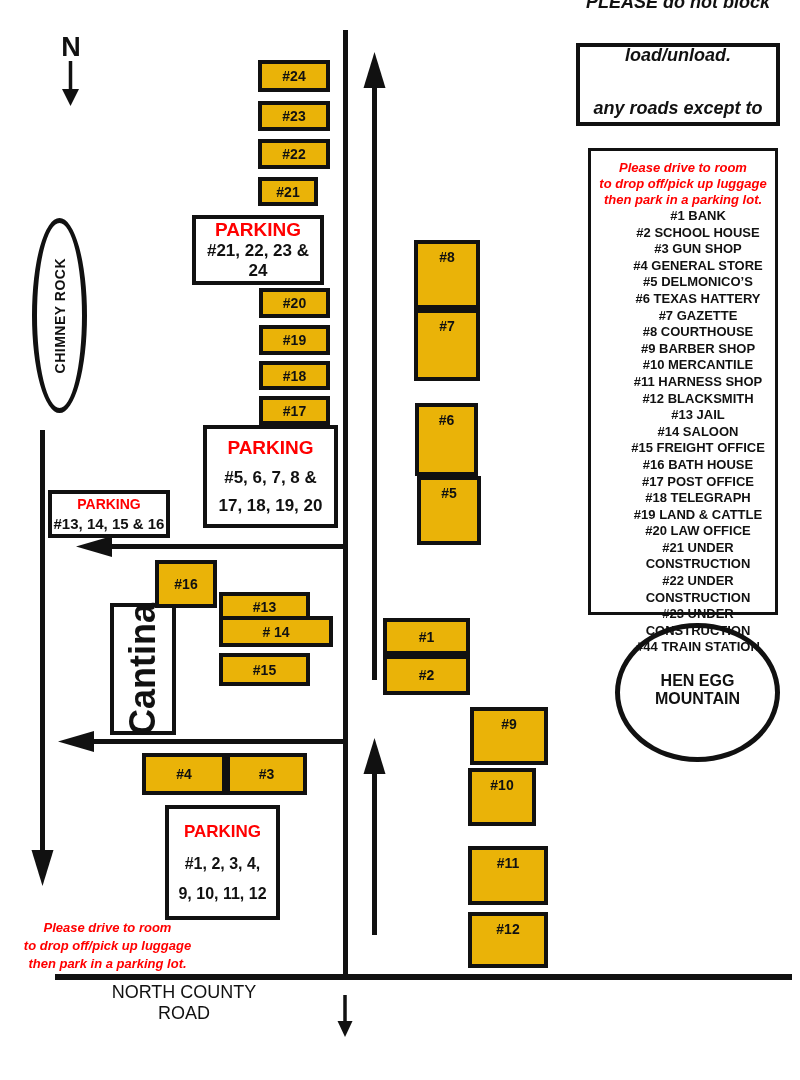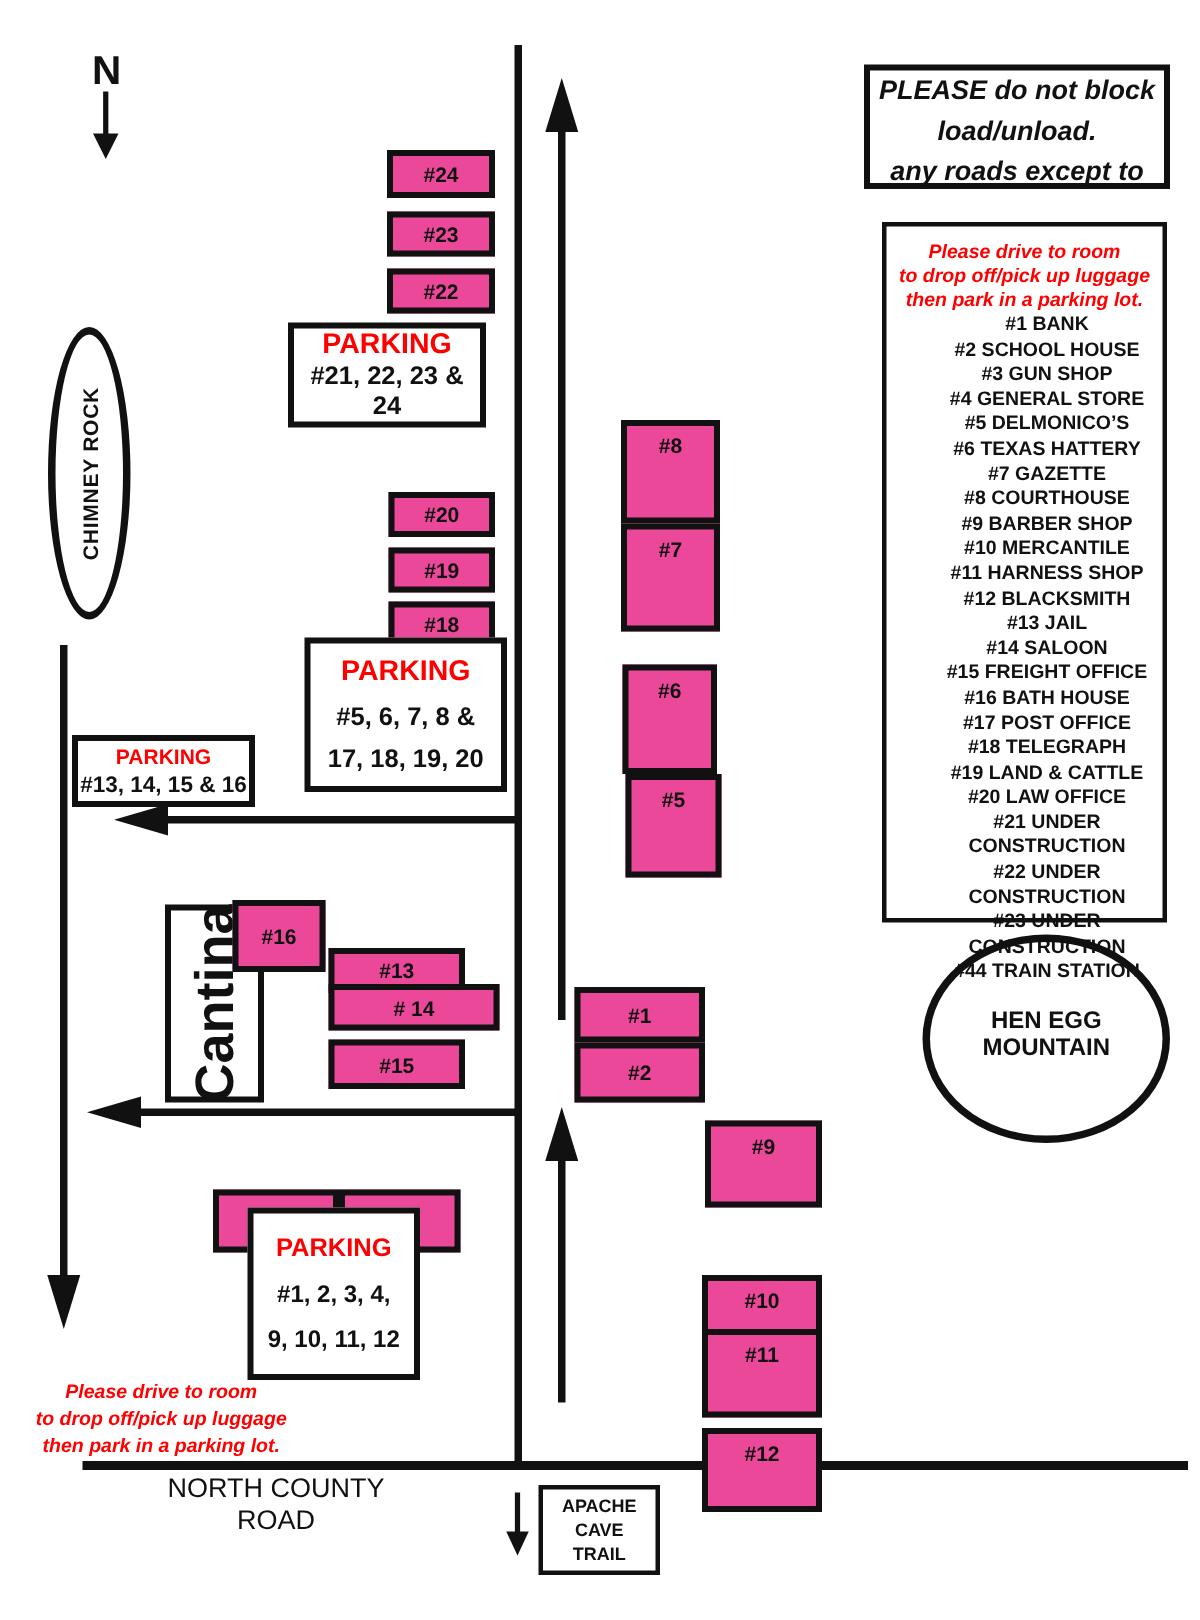--- a/index.html
+++ b/index.html
@@ -2,39 +2,39 @@
 <html style="--ink: #111111; --red: #ff0000;"><head>
 <meta charset="utf-8">
 <style>
   :root { --ink:#111111; --red:#ff0000; }
   * { margin:0; padding:0; box-sizing:border-box; }
   body { background:#ffffff; font-family:"Liberation Sans", sans-serif; }
   #map { position:relative; width:800px; height:1080px; background:#fff; overflow:hidden; color:var(--ink); }
   #roads { position:absolute; left:0; top:0; width:800px; height:1080px; }
 
   .bldg { position:absolute; display:flex; align-items:center; justify-content:center;
-          border:4px solid var(--ink); background:#ec4899; font-weight:bold; font-size:14px;margin-top:40px; }
+          border:4px solid var(--ink); background:#eab308; font-weight:bold; font-size:14px; }
   .bldg.top { align-items:flex-start; padding-top:5px; }
 
   .plot { position:absolute; border:4px solid var(--ink); background:#fff; text-align:center;
           display:flex; flex-direction:column; justify-content:space-evenly; font-weight:bold; }
   .plot .ptitle { color:var(--red); font-size:19px; }
   .plot .pnums  { font-size:17px; }
   .plot.small .ptitle { font-size:14px; }
   .plot.small .pnums  { font-size:15px; }
   .plot.lot112 .ptitle { font-size:17px; }
   .plot.lot112 .pnums  { font-size:16px; }
 
   .ellipse { position:absolute; border:5px solid var(--ink); border-radius:50%; background:#fff;
              display:flex; align-items:center; justify-content:center; font-weight:bold; }
   .vtext { writing-mode:vertical-rl; transform:rotate(180deg); white-space:nowrap; font-weight:bold; }
 
   .notice-box { position:absolute; border:4px solid var(--ink); background:#fff; display:flex;
-                flex-direction:column; justify-content:flex-start; text-align:center;
-                font-weight:bold; font-style:italic; font-size:18px; line-height:27px; }
+                flex-direction:column; justify-content:flex-end; text-align:center;
+                font-weight:bold; font-style:italic; font-size:18px; line-height:27px;gap:26px; }
 
   .legend { position:absolute; left:588px; top:148px; width:190px; height:467px;
             border:3px solid var(--ink); background:#fff; text-align:center; padding-top:9px; }
   .legend-note  { color:var(--red); font-style:italic; font-weight:bold; font-size:13px; line-height:16px; }
   .legend-entry { font-weight:bold; font-size:13px; line-height:16.6px;padding-left:30px; }
 
   .red-note { position:absolute; left:15px; top:919px; width:185px; text-align:center;
               color:var(--red); font-weight:bold; font-style:italic; font-size:13px; line-height:18px; }
 
   .cantina { position:absolute; left:110px; top:603px; width:66px; height:132px;
@@ -155,21 +155,21 @@
   <div class="bldg" style="left:142px;top:753px;width:84px;height:42px">#4</div>
   <div class="bldg" style="left:226px;top:753px;width:81px;height:42px">#3</div>
 
   <div class="bldg top" style="left:414px;top:240px;width:66px;height:69px">#8</div>
   <div class="bldg top" style="left:414px;top:309px;width:66px;height:72px">#7</div>
   <div class="bldg top" style="left:415px;top:403px;width:63px;height:73px">#6</div>
   <div class="bldg top" style="left:417px;top:476px;width:64px;height:69px">#5</div>
   <div class="bldg" style="left:383px;top:618px;width:87px;height:37px">#1</div>
   <div class="bldg" style="left:383px;top:655px;width:87px;height:40px">#2</div>
   <div class="bldg top" style="left:470px;top:707px;width:78px;height:58px">#9</div>
-  <div class="bldg top" style="left:468px;top:810px;width:80px;height:58px">#10</div>
+  <div class="bldg top" style="left:468px;top:768px;width:68px;height:58px">#10</div>
   <div class="bldg top" style="left:468px;top:846px;width:80px;height:59px">#11</div>
   <div class="bldg top" style="left:468px;top:912px;width:80px;height:56px">#12</div>
 
   <div class="plot" style="left:192px;top:215px;width:132px;height:70px">
     <div class="ptitle">PARKING</div>
     <div class="pnums">#21, 22, 23 &amp; 24</div>
   </div>
   <div class="plot" style="left:203px;top:425px;width:135px;height:103px">
     <div class="ptitle">PARKING</div>
     <div class="pnums">#5, 6, 7, 8 &amp;</div>
@@ -185,19 +185,14 @@
     <div class="pnums">9, 10, 11, 12</div>
   </div>
 
   <div class="red-note">
     <div>Please drive to room</div>
     <div>to drop off/pick up luggage</div>
     <div>then park in a parking lot.</div>
   </div>
 
   <div class="road-label">NORTH COUNTY ROAD</div>
-  <div class="apache">
-    <div>APACHE</div>
-    <div>CAVE</div>
-    <div>TRAIL</div>
-  </div>
 
 </div>
 
 </body></html>

